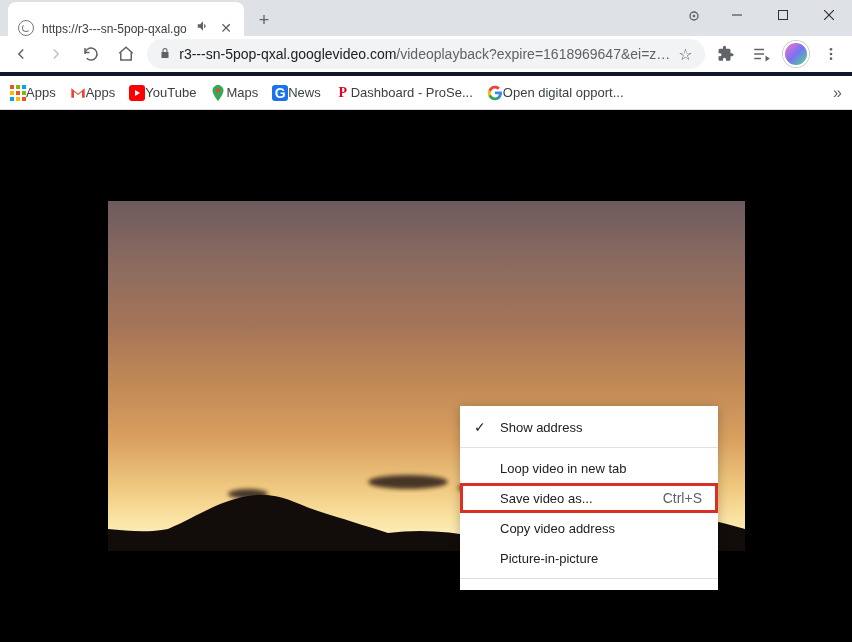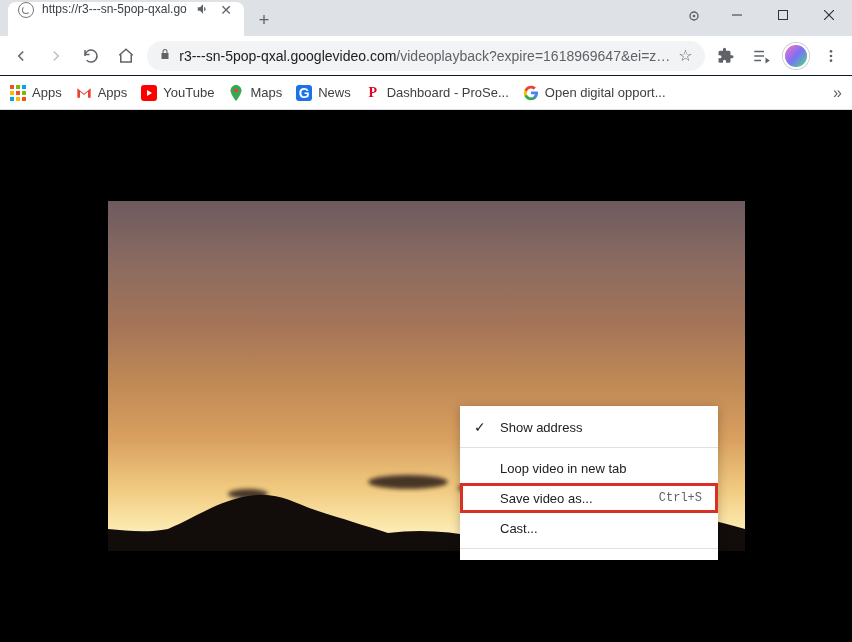--- a/index.html
+++ b/index.html
@@ -1,45 +1,45 @@
 <!DOCTYPE html>
 <html><head>
 <meta charset="utf-8">
 <style>
   * { box-sizing: border-box; margin: 0; padding: 0; font-family: "Segoe UI", Arial, sans-serif; }
   html, body { width: 852px; height: 642px; overflow: hidden; background: #fff; }
 
   
   .titlebar { height: 36px; background: #dee1e6; display: flex; align-items: flex-end; position: relative; }
-  .tab { margin-left: 8px; height: 34px; width: 236px; background: #fff; border-radius: 8px 8px 0 0; display: flex; align-items: flex-start; padding: 0 10px; gap: 8px; font-size: 12px; color: #3c4043; position: relative; }
+  .tab { margin-left: 8px; height: 34px; width: 236px; background: #fff; border-radius: 8px 8px 0 0; display: flex; align-items: flex-end; padding: 0 10px; gap: 8px; font-size: 12px; color: #3c4043; position: relative; }
   .tab .favicon { width: 16px; height: 16px; border: 1.5px solid #777; border-radius: 50%; display:flex; align-items:center; justify-content:center;}
   .tab .favicon::after{ content:""; width:6px; height:6px; border:1.5px solid #777; border-radius:50%; border-top-color:transparent; border-right-color:transparent;}
   .tab .title { flex: 1; white-space: nowrap; overflow: hidden; text-overflow: ellipsis; }
   .tab .audio { font-size: 12px; color:#5f6368;}
   .tab .close { font-size: 14px; color: #5f6368; cursor: pointer; padding: 0 2px;}
   .newtab { width: 28px; height: 28px; display: flex; align-items: center; justify-content: center; color: #5f6368; font-size: 18px; cursor: pointer; margin-left: 6px; margin-bottom: 2px;}
   .wincontrols { position: absolute; right: 0; top: 0; height: 30px; display: flex; }
   .wincontrols div { width: 46px; display: flex; align-items: center; justify-content: center; color: #333; font-size: 13px; cursor: pointer;}
   .spacer-icon { position:absolute; right: 150px; top: 8px; width:16px; height:16px;}
 
   
-  .toolbar { height: 40px; background: #fff; display: flex; align-items: center; padding: 0 8px; gap: 8px; border-bottom: 1px solid #0f172a;}
+  .toolbar { height: 40px; background: #fff; display: flex; align-items: center; padding: 0 8px; gap: 8px; border-bottom: 4px solid #0f172a;}
   .nav-btn { width: 28px; height: 28px; display: flex; align-items: center; justify-content: center; color: #5f6368; cursor: pointer; border-radius: 50%;}
   .nav-btn.disabled { color: #bdc1c6; }
   .addr { flex: 1; height: 30px; background: #f1f3f4; border-radius: 15px; display: flex; align-items: center; padding: 0 12px; gap: 8px; font-size: 14px; color: #202124;}
   .addr .lock { color: #5f6368; font-size: 12px;}
   .addr .url { flex: 1; white-space: nowrap; overflow: hidden; text-overflow: ellipsis; color:#5f6368;}
   .addr .url .host { color: #202124;}
   .addr .star { color: #5f6368; font-size: 16px;}
   .ext-icon { width: 28px; height: 28px; display:flex; align-items:center; justify-content:center; color:#5f6368; cursor:pointer;}
   .avatar { width: 26px; height: 26px; border-radius: 50%; background: linear-gradient(135deg,#ff6ec4,#7873f5,#4ade80); border:2px solid #fff; box-shadow:0 0 0 1px #ccc;}
 
   
   .bookmarks { height: 34px; background: #fff; display: flex; align-items: center; padding: 0 10px; gap: 14px; border-bottom: 1px solid #dadce0; font-size: 13px; color: #3c4043;}
-  .bm { display: flex; align-items: center; gap: 6px; cursor: pointer; white-space:nowrap;}
+  .bm { display: flex; align-items: center; cursor: pointer; white-space:nowrap;}
   .bm .ico { width: 16px; height: 16px; display:flex; align-items:center; justify-content:center; font-size:14px;}
   .apps-grid { display:grid; grid-template-columns:repeat(3,4px); grid-template-rows:repeat(3,4px); gap:2px;}
   .apps-grid span{ background:#f25022;}
   .apps-grid span:nth-child(2){background:#7fba00;}
   .apps-grid span:nth-child(3){background:#00a4ef;}
   .apps-grid span:nth-child(4){background:#ffb900;}
   .apps-grid span:nth-child(5){background:#f25022;}
   .apps-grid span:nth-child(6){background:#7fba00;}
   .apps-grid span:nth-child(7){background:#00a4ef;}
   .apps-grid span:nth-child(8){background:#ffb900;}
@@ -60,21 +60,21 @@
   .mountains svg{width:100%;height:100%;display:block;}
   .cloud{position:absolute;background:#2a1d18;border-radius:50%;filter:blur(2px);opacity:0.85;}
   .c1{width:80px;height:14px;bottom:62px;left:260px;}
   .c2{width:50px;height:10px;bottom:58px;left:350px;}
   .c3{width:40px;height:10px;bottom:52px;left:120px;}
 
   
   .ctxmenu { position: absolute; left: 460px; top: 296px; width: 258px; background: #fff; box-shadow: 0 2px 10px rgba(0,0,0,0.25); font-size: 13px; color: #202124; padding: 6px 0;}
   .ctx-item { height: 30px; display: flex; align-items: center; padding: 0 16px 0 40px; cursor: pointer; position:relative;}
   .ctx-item .check{position:absolute;left:14px;font-size:14px;color:#202124;}
-  .ctx-item .shortcut{margin-left:auto;color:#5f6368;font-size:12px;font-family:Liberation Mono, monospace;}
+  .ctx-item .shortcut{margin-left:auto;color:#5f6368;font-size:14px;}
   .ctx-sep{height:1px;background:#e0e0e0;margin:5px 0;}
   .ctx-item.highlight{outline:3px solid #d93025;outline-offset:-3px;}
 </style>
 </head>
 <body>
 
 <div class="titlebar">
   <div class="tab">
     <span class="favicon"></span>
     <span class="title">https://r3---sn-5pop-qxal.go</span>
@@ -245,18 +245,21 @@
     </div>
     <div class="ctx-sep"></div>
     <div class="ctx-item">
       <span>Loop video in new tab</span>
     </div>
     <div class="ctx-item highlight">
       <span>Save video as...</span>
       <span class="shortcut">Ctrl+S</span>
     </div>
     <div class="ctx-item">
-      <span>Cast...</span>
+      <span>Copy video address</span>
+    </div>
+    <div class="ctx-item">
+      <span>Picture-in-picture</span>
     </div>
     <div class="ctx-sep"></div>
 
   </div>
 </div>
 
 </body></html>

